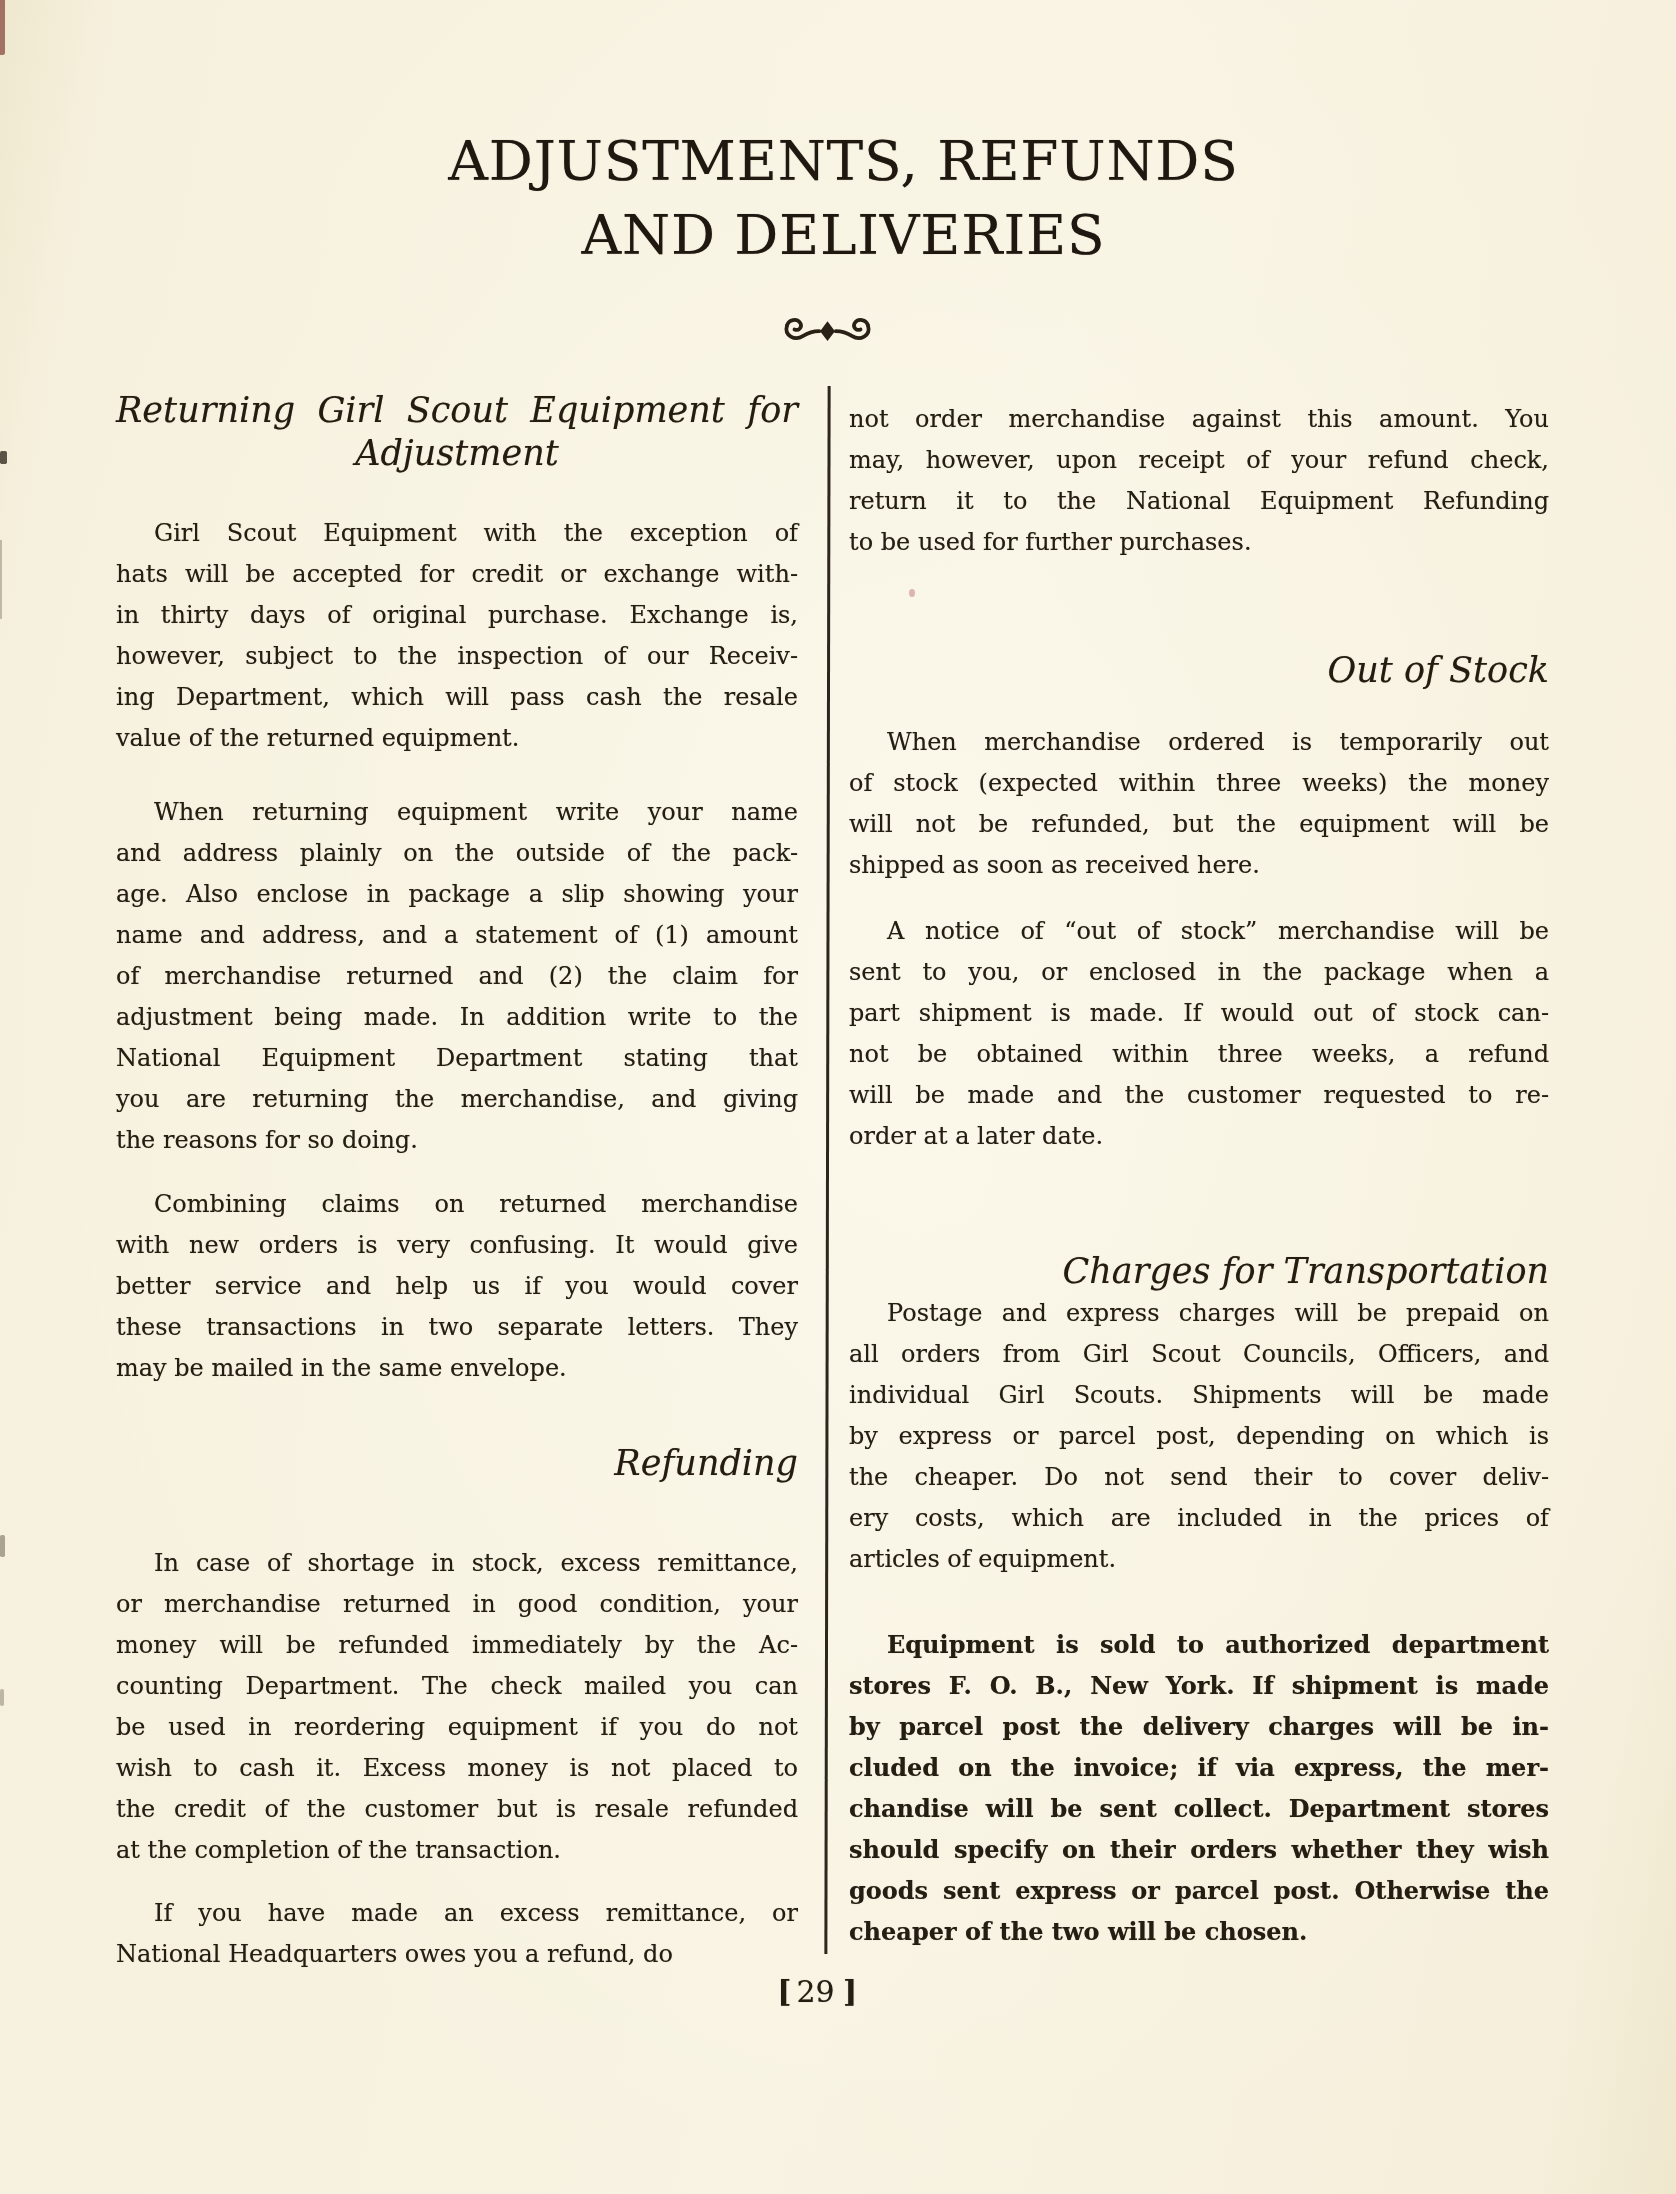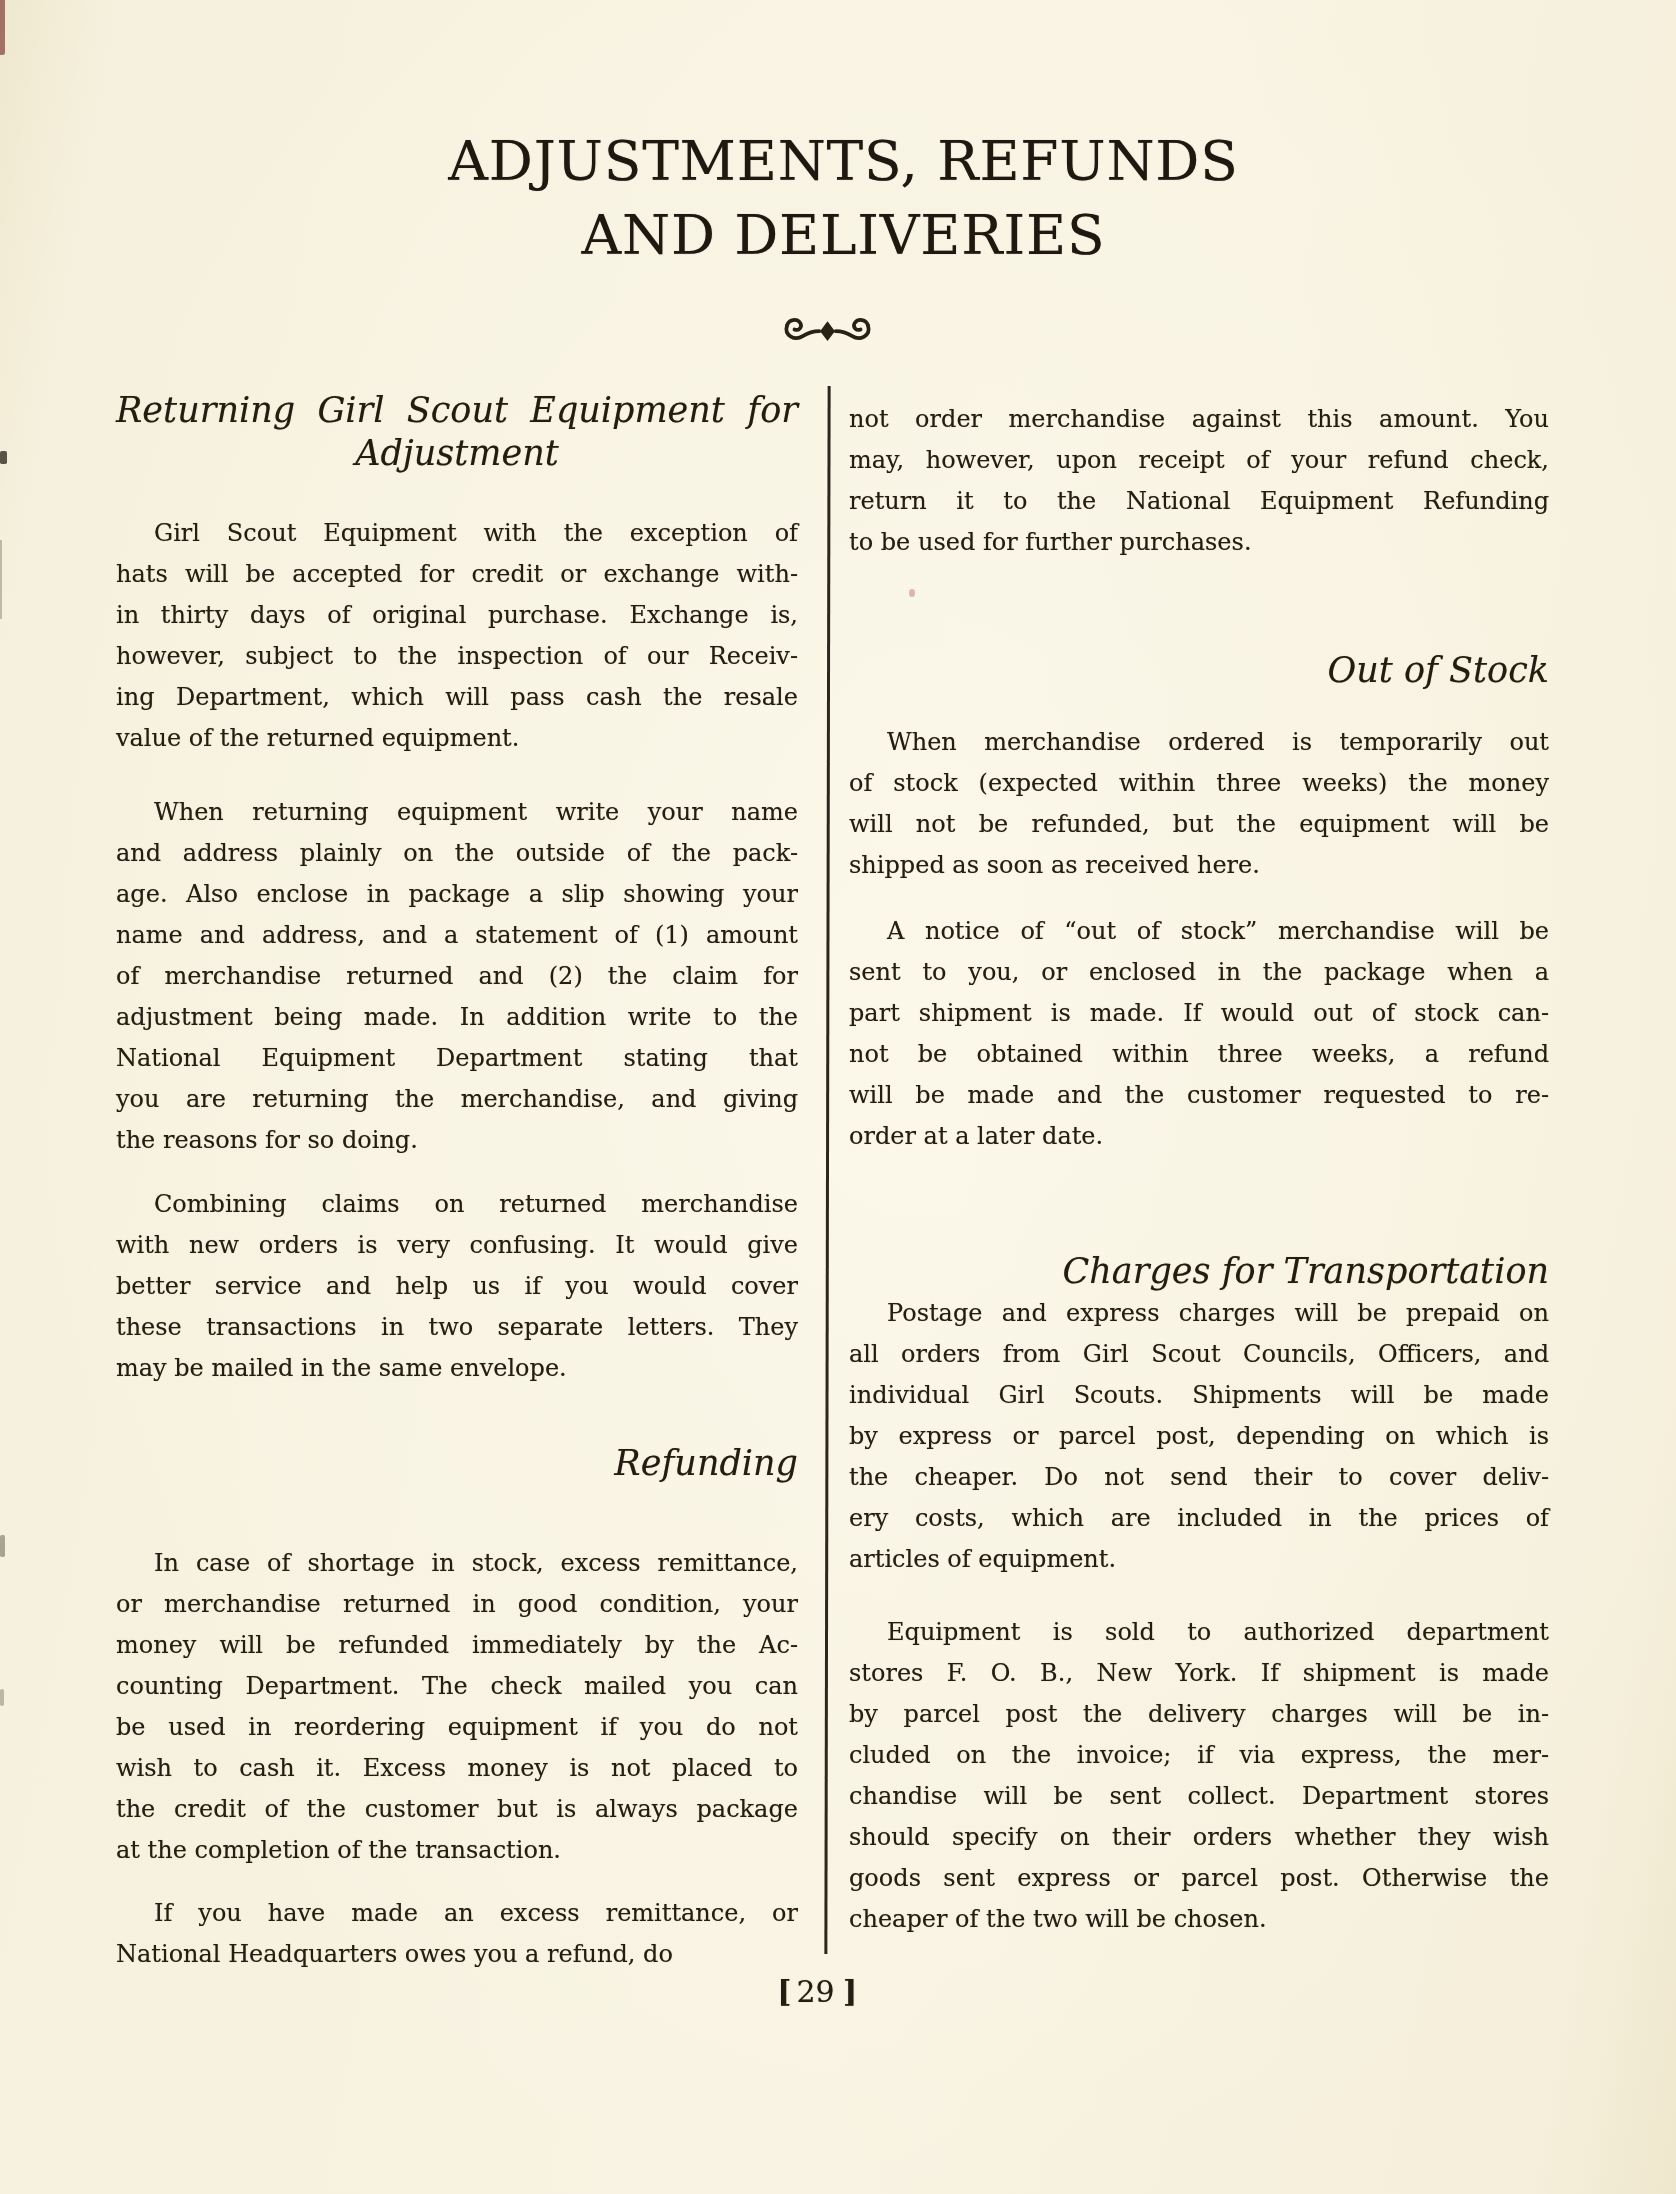--- a/index.html
+++ b/index.html
@@ -65,21 +65,21 @@
 
   
   .col-left  .p2 { margin-top: 33px; }
   .col-left  .p3 { margin-top: 23px; }
   .col-left  .sub-heading { margin-top: 53px; margin-bottom: 58px; }
   .col-left  .p5 { margin-top: 21.5px; }
   .col-right .p1 { margin-top: 10px; }
   .col-right .h-oos { margin-top: 86px; margin-bottom: 30px; }
   .col-right .p3 { margin-top: 25px; }
   .col-right .h-chg { margin-top: 93px; }
-  .col-right .p5 { margin-top: 32px; }
+  .col-right .p5 { margin-top: 44px; font-weight: bold; }
 
   
   .footer {
     position: absolute; top: 1974px; left: 0; width: 1677px;
     text-align: center;
     transform: translateX(-23px);
     font-size: 30px;
     text-shadow: 0 0 0.8px rgba(35,25,12,0.5);
   }
   .footer .bracket { font-weight: bold; letter-spacing: -3.3px; }
@@ -150,21 +150,21 @@
         <div class="line">may be mailed in the same envelope.</div>
       </div>
     <div class="sub-heading">Refunding</div>
     <div class="para indent p4">
         <div class="line">In case of shortage in stock, excess remittance,</div>
         <div class="line">or merchandise returned in good condition, your</div>
         <div class="line">money will be refunded immediately by the Ac-</div>
         <div class="line">counting Department.  The check mailed you can</div>
         <div class="line">be used in reordering equipment if you do not</div>
         <div class="line">wish to cash it.  Excess money is not placed to</div>
-        <div class="line">the credit of the customer but is always package</div>
+        <div class="line">the credit of the customer but is resale refunded</div>
         <div class="line">at the completion of the transaction.</div>
       </div>
     <div class="para indent p5">
         <div class="line">If you have made an excess remittance, or</div>
         <div class="line">National Headquarters owes you a refund, do</div>
       </div>
   </section>
 
   <section class="col col-right">
     <div class="para p1">

